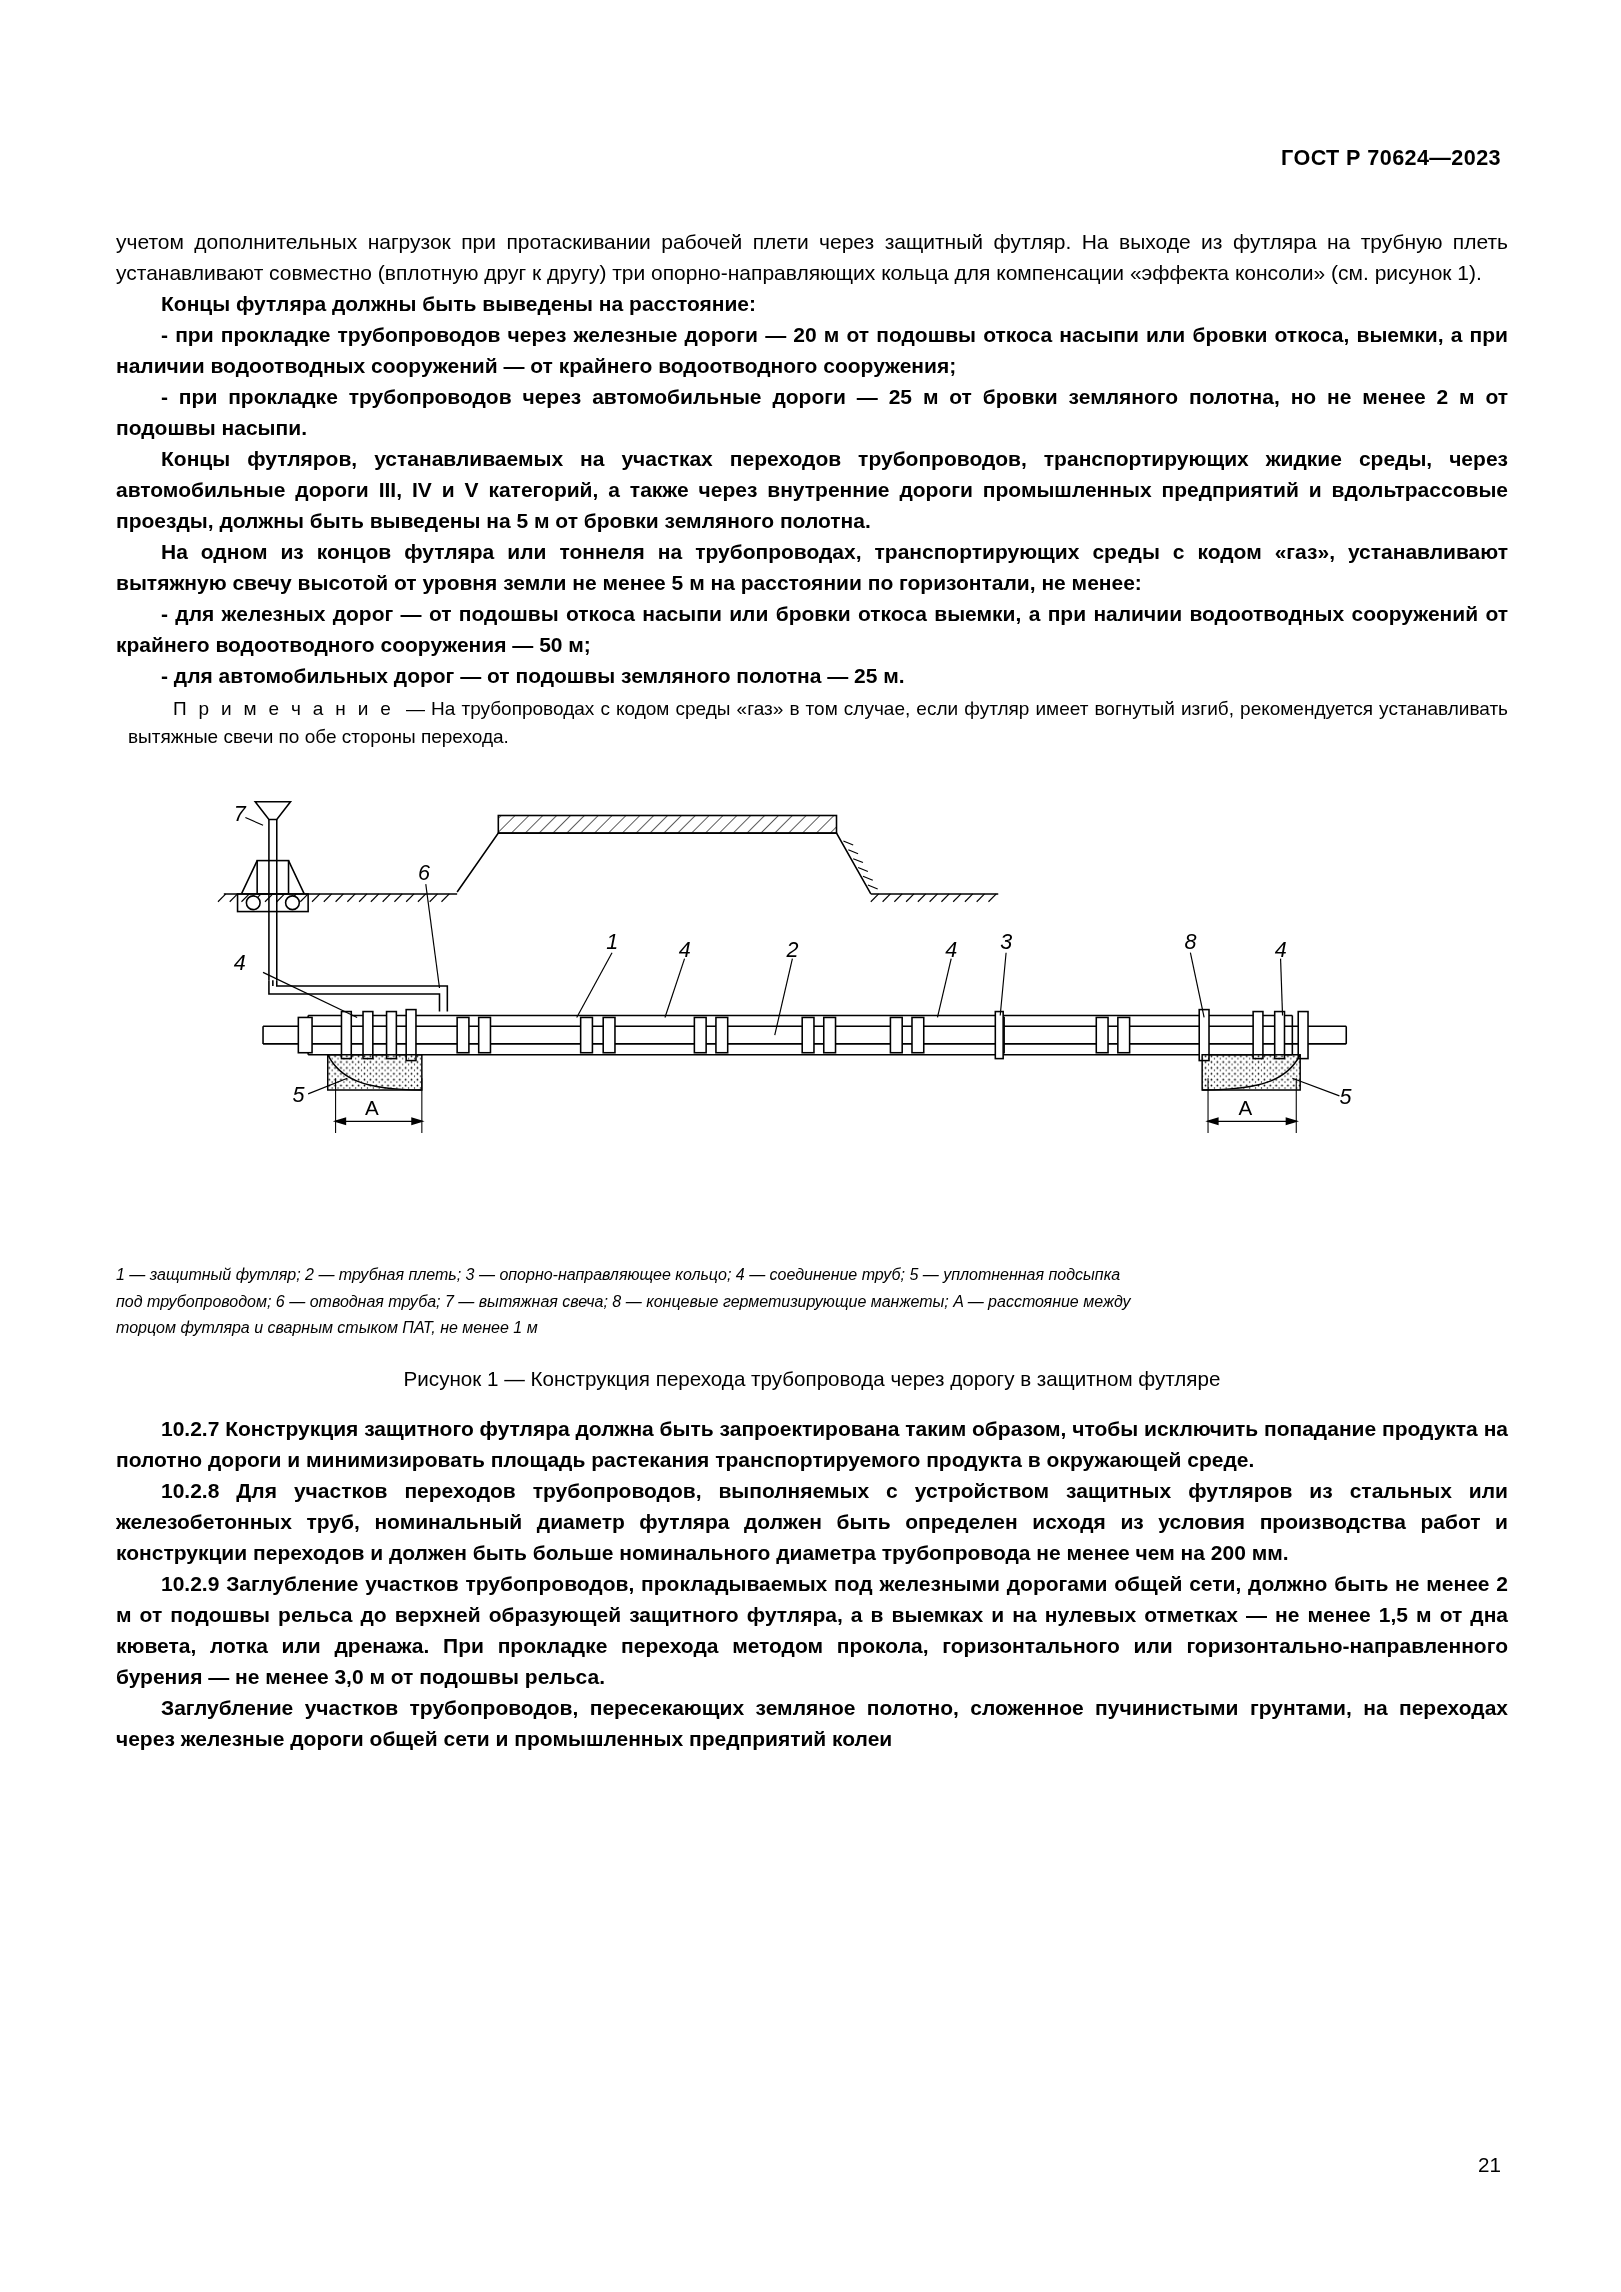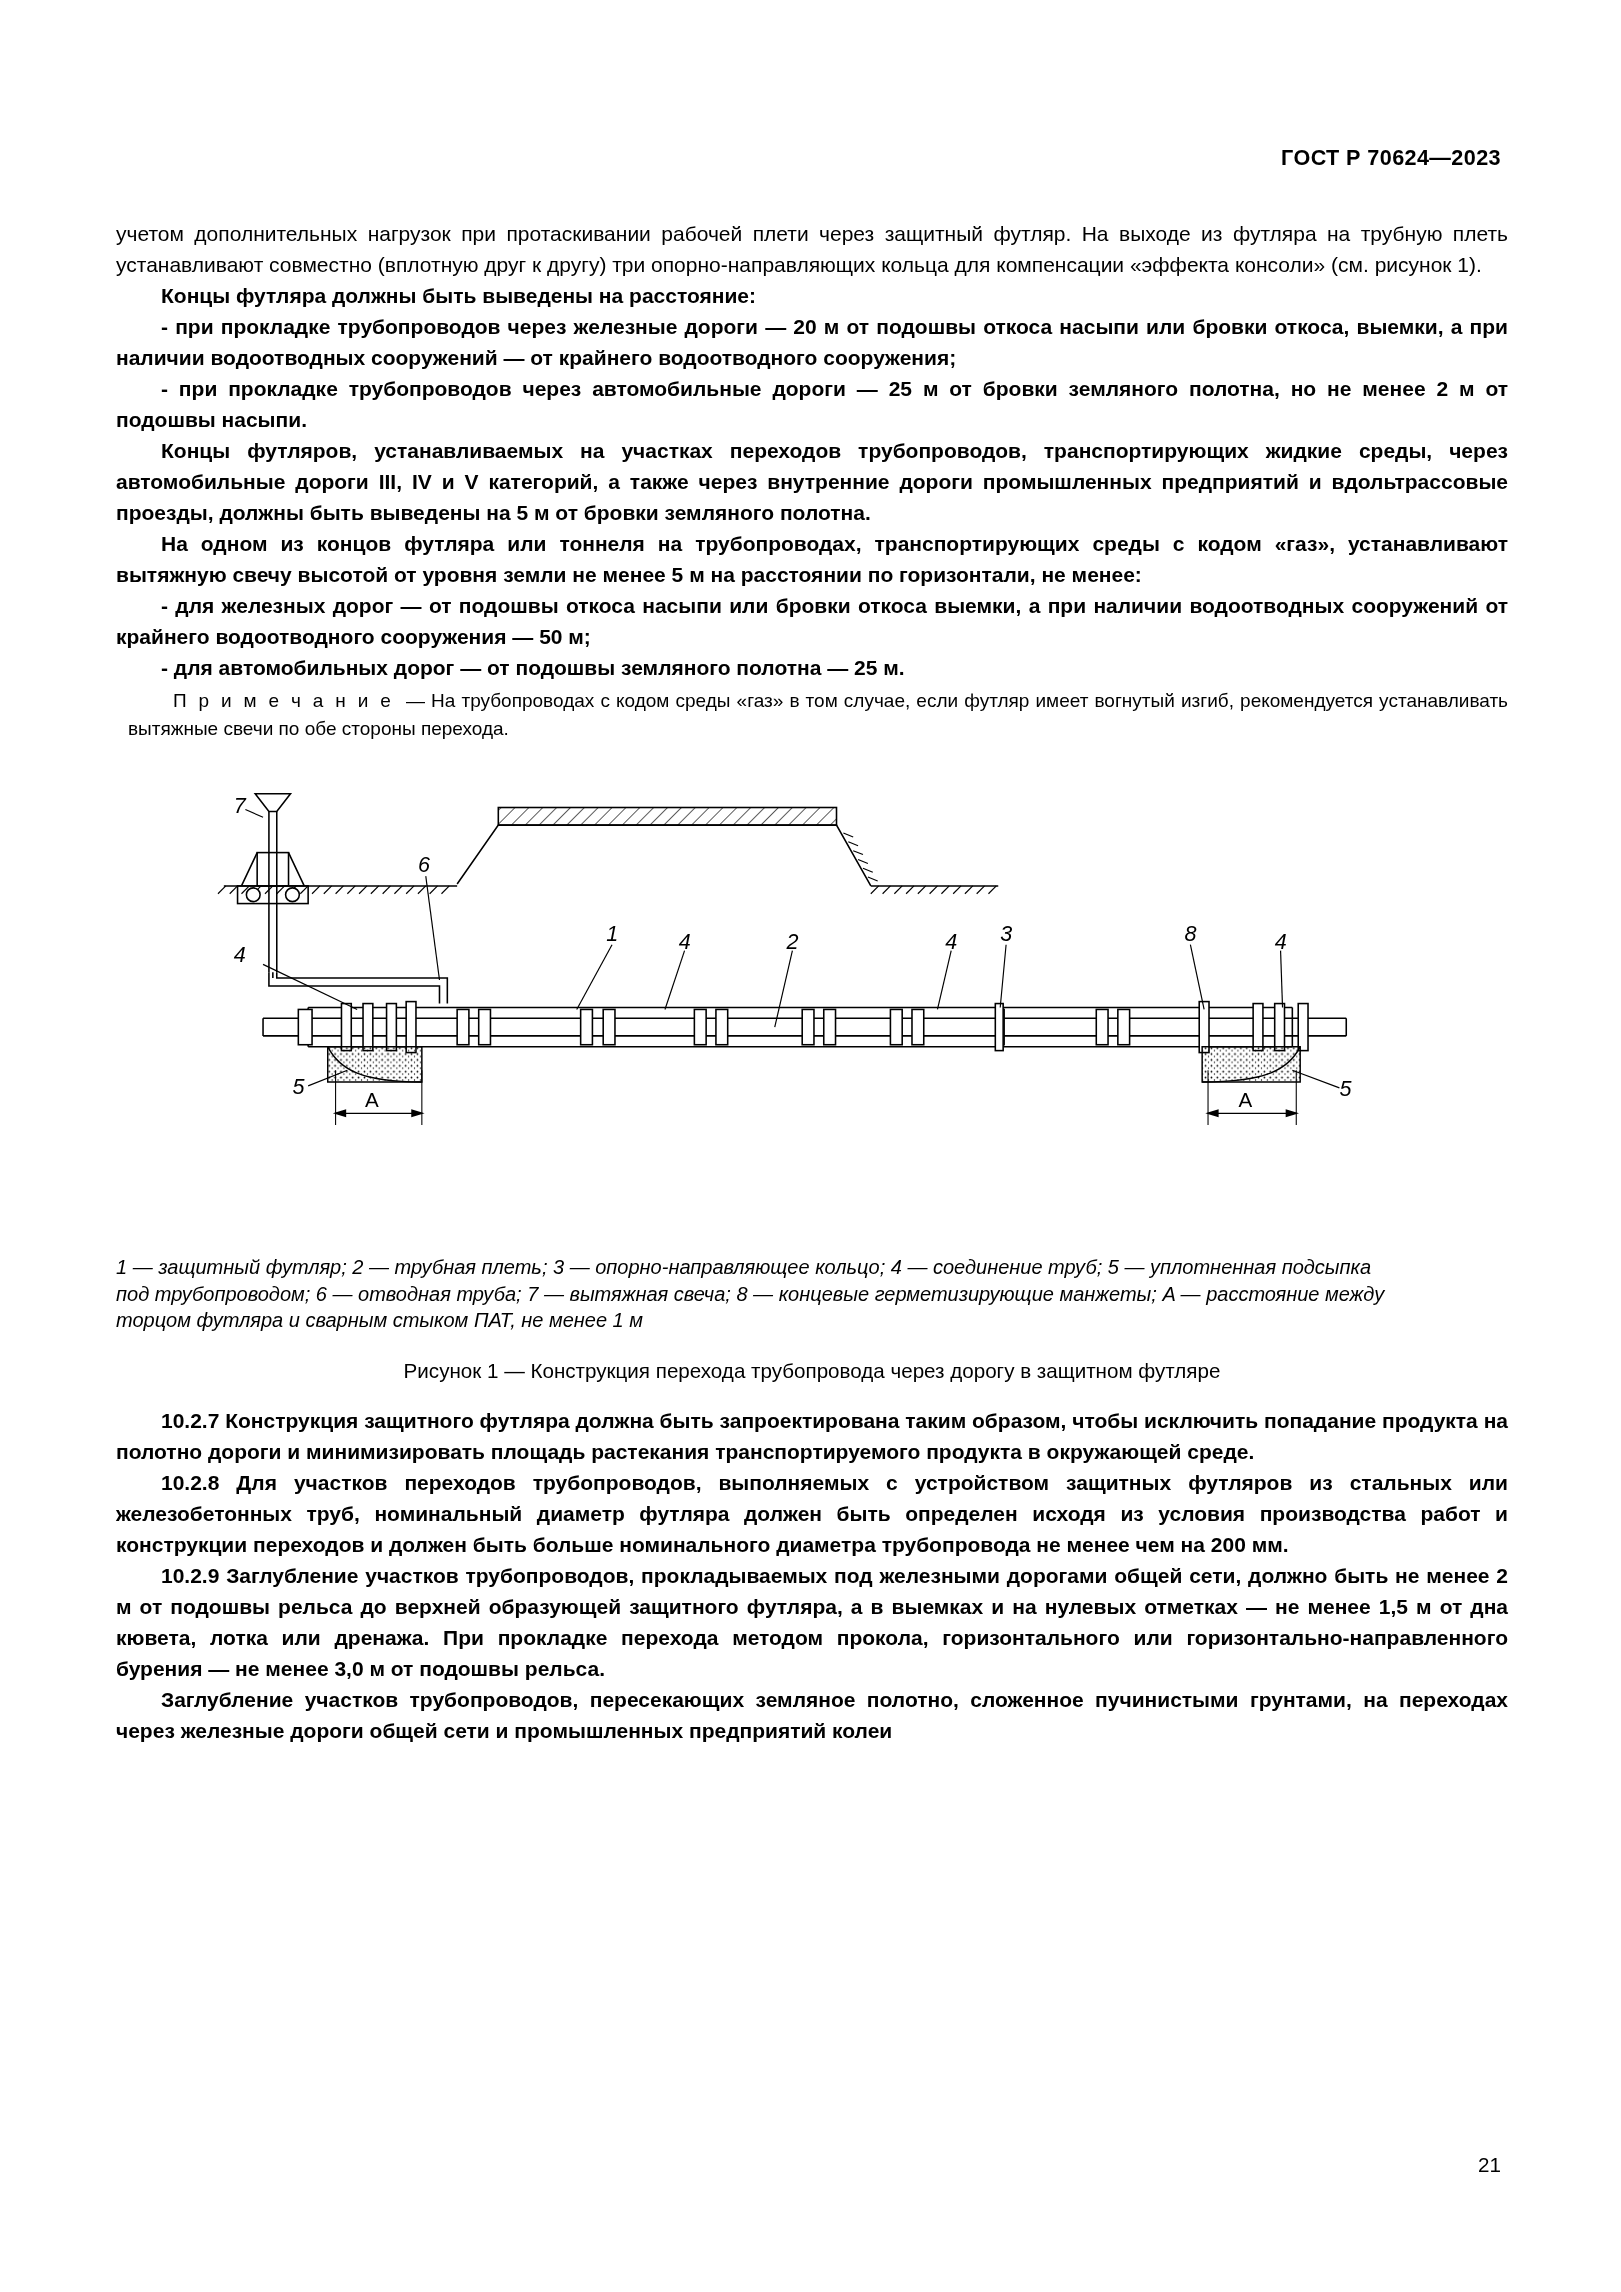--- a/index.html
+++ b/index.html
@@ -24,21 +24,21 @@
   .header {
     position: absolute;
     top: 145px;
     right: 120px;
     font-size: 21.6px;
     font-weight: bold;
     letter-spacing: 0.4px;
   }
   .content {
     position: absolute;
-    top: 218px;
+    top: 226px;
     left: 116px;
     width: 1392px;
   }
   p {
     margin: 0;
     font-size: 21px;
     line-height: 31px;
     text-align: justify;
     text-justify: inter-word;
   }
@@ -55,21 +55,21 @@
   
   .figure {
     position: relative;
     margin-top: 33px;
     width: 1392px;
     height: 461px;
   }
   .figure svg { display: block; }
   .caption {
     margin-top: 17.6px;
-    font-size: 20px;
+    font-size: 16px;
     line-height: 26.5px;
     text-align: justify;
   }
   .caption .it { font-style: italic; }
   .caption-center {
   }
   .fig-title {
     margin-top: 25.5px;
     font-size: 20.6px;
     text-align: center;

